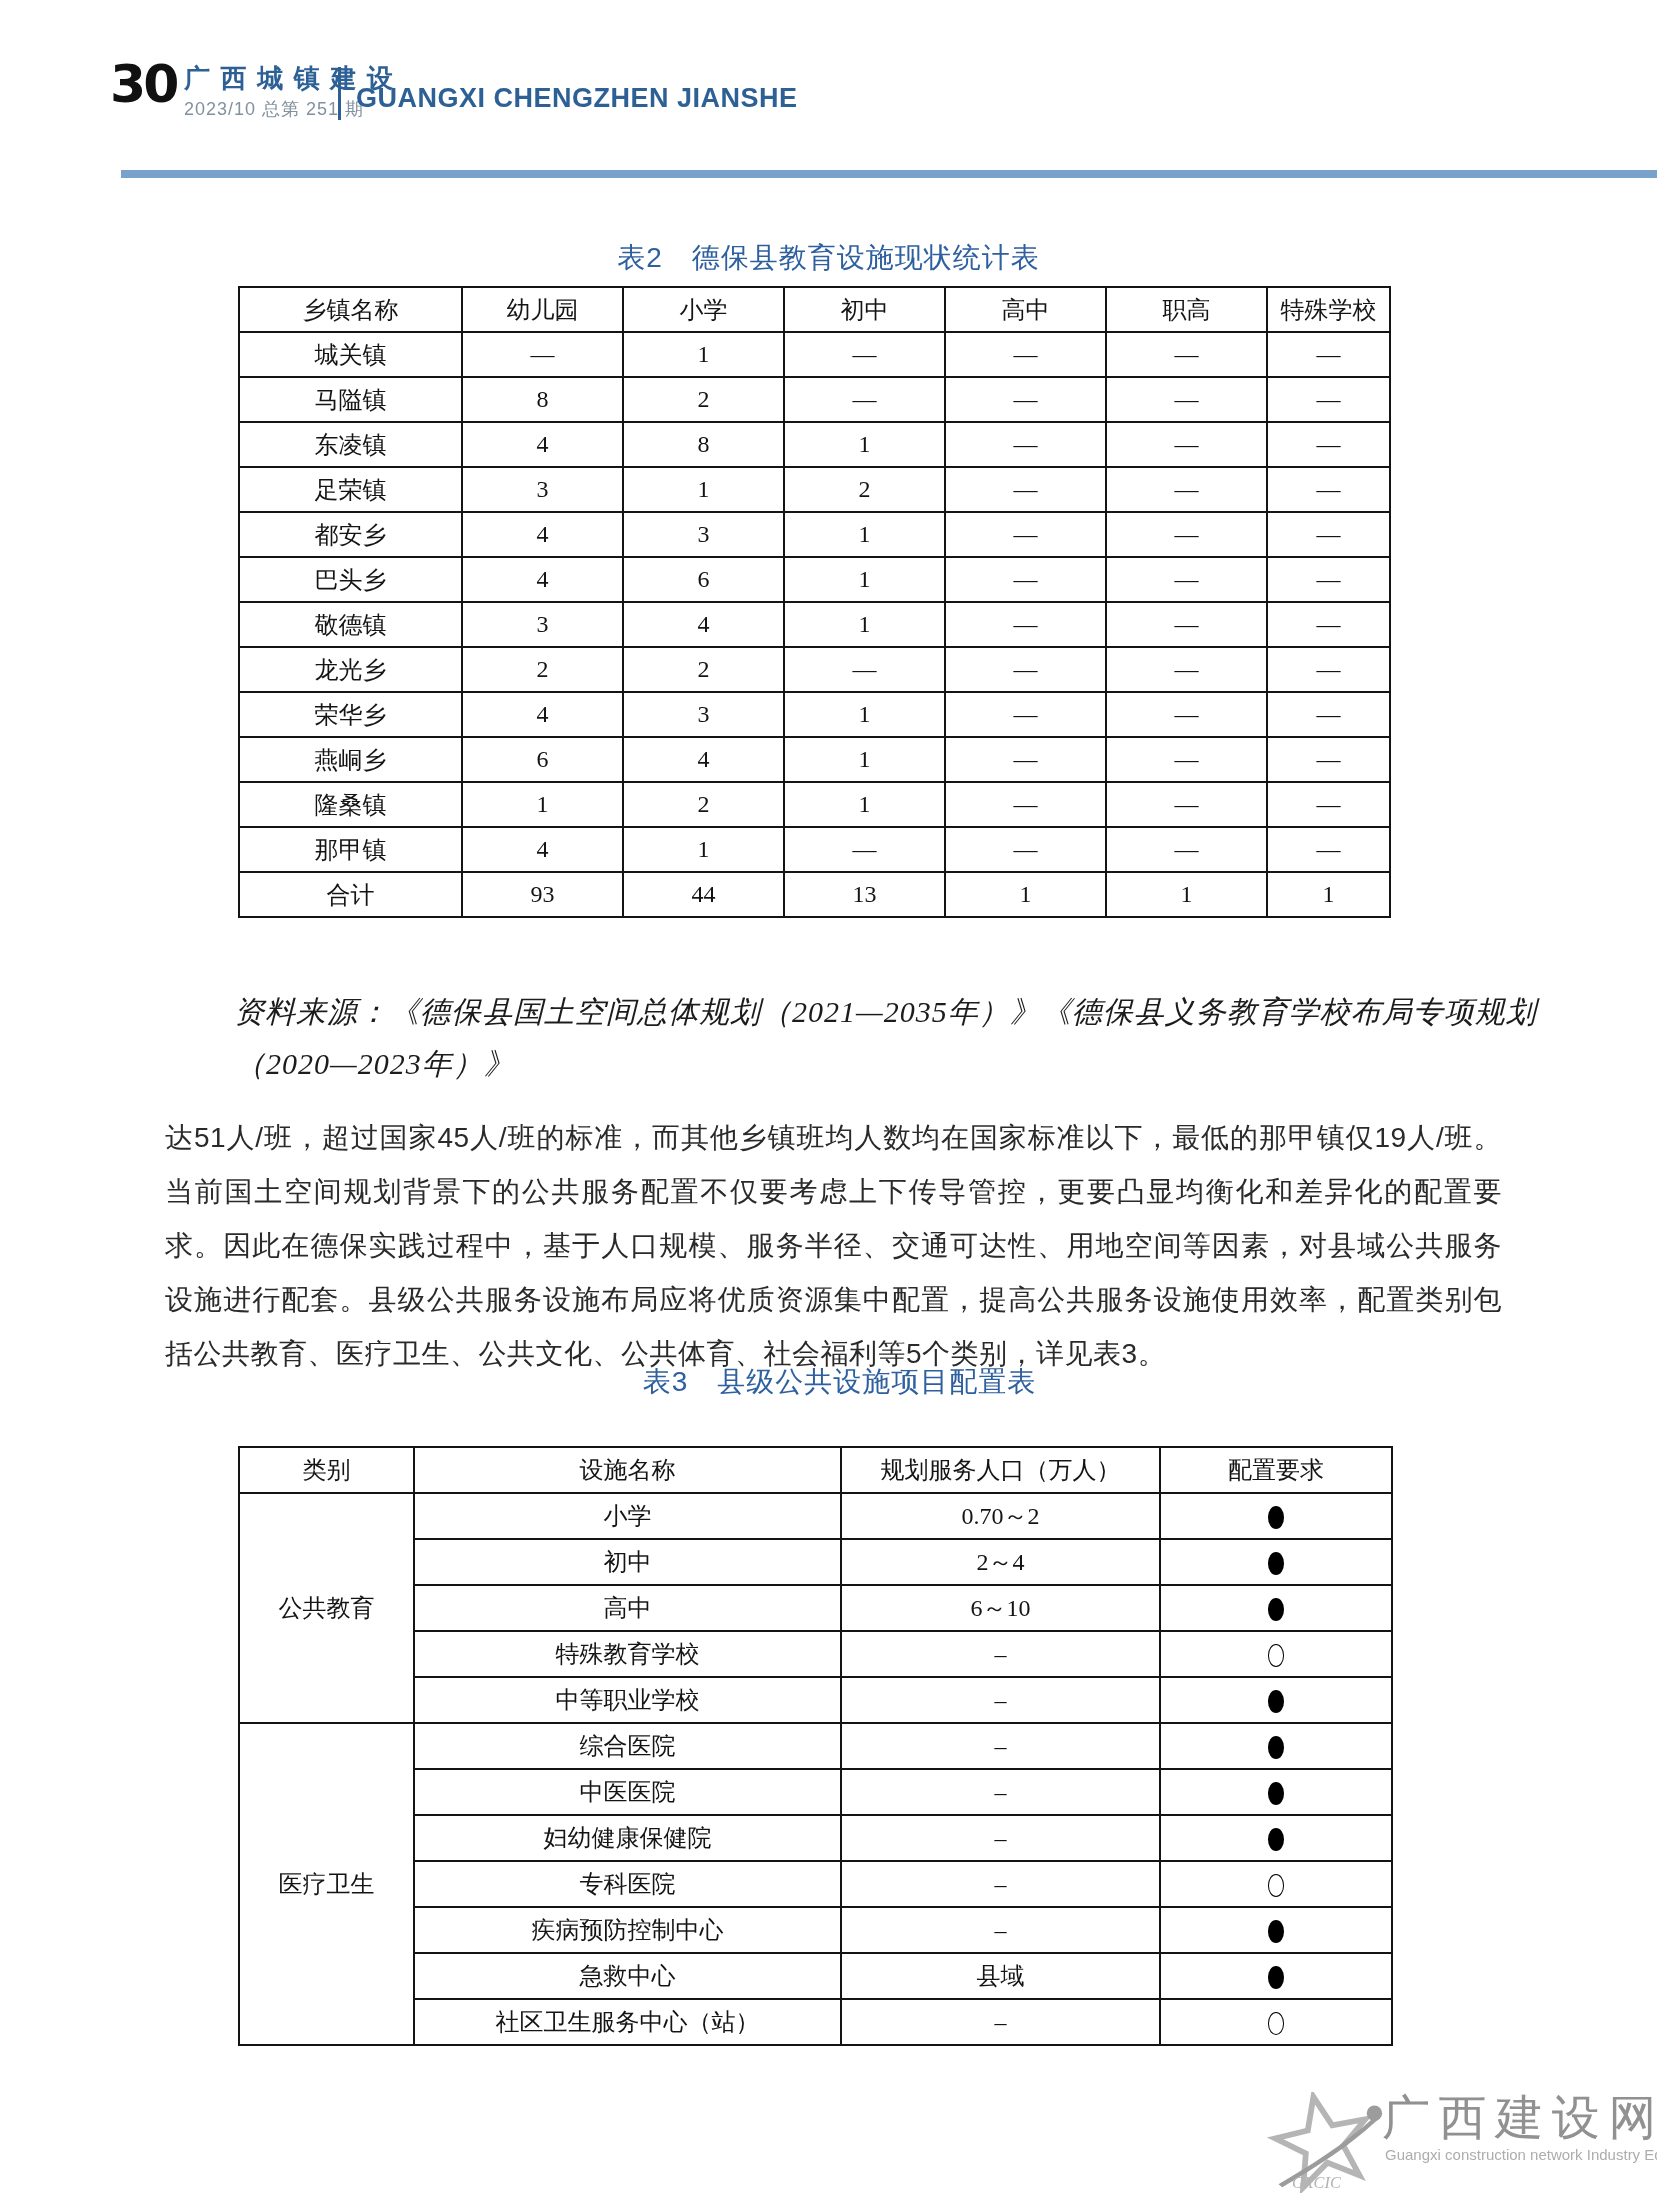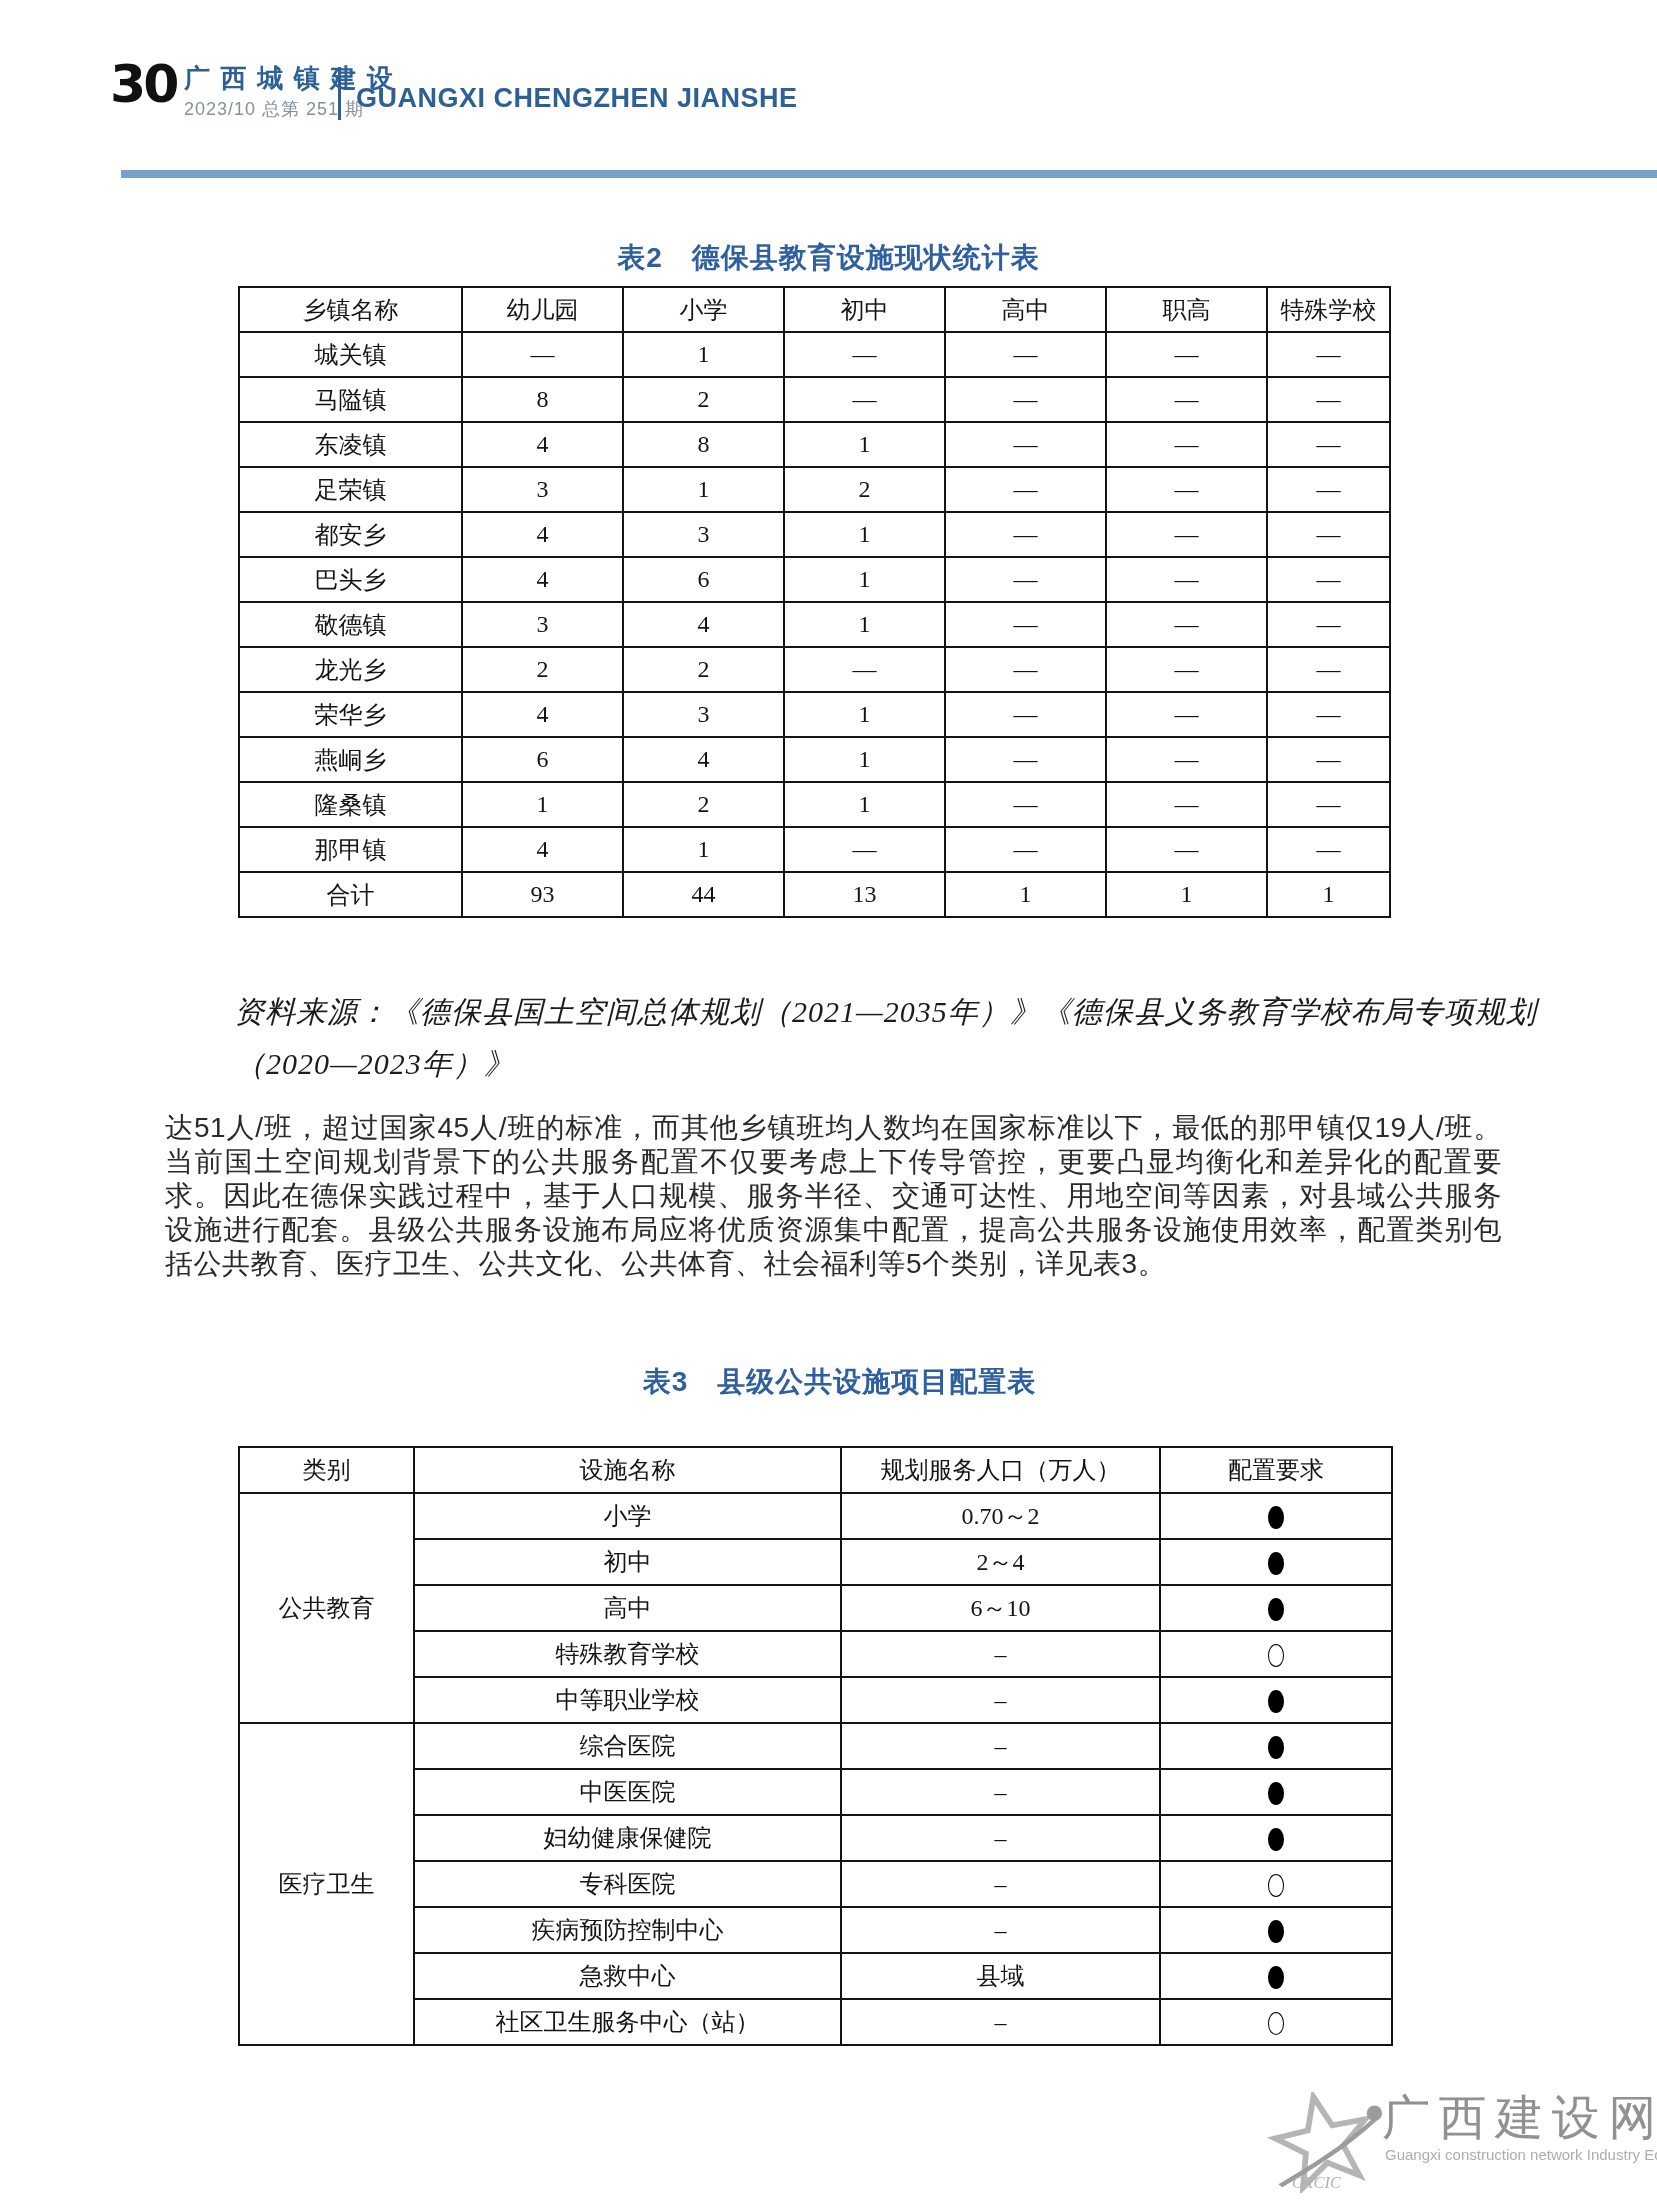--- a/index.html
+++ b/index.html
@@ -26,21 +26,21 @@
   .hdr-divider { position:absolute; left:338px; top:67px; width:2.9px; height:53px; background:#2d6195; }
   .en-title {
     position:absolute; left:356px; top:83px;
     font-size:27px; font-weight:700; color:#2d6195; letter-spacing:0.5px; white-space:nowrap;
   }
   .blue-rule { position:absolute; left:121px; top:170px; width:1536px; height:7.7px; background:#79a2cb; }
 
   
   .tbl-title {
     position:absolute; left:0; width:1657px; text-align:center;
-    font-size:28px; font-weight:700; color:#2e5f9e; letter-spacing:1px;
+    font-size:28px; font-weight:400; color:#2e5f9e; letter-spacing:1px;
   }
   .t2-title { top:239px; }
   .t3-title { top:1363px;padding-left:22px; }
 
   
   table.doc {
     position:absolute; left:238px; width:1153px;
     border-collapse:collapse; table-layout:fixed;
     font-family:"Liberation Serif", serif; font-size:24px; color:#141414;
   }
@@ -61,21 +61,21 @@
   .source-note {
     position:absolute; left:234px; top:986px;
     font-family:"Liberation Serif", serif; font-style:italic;
     font-size:30px; color:#1c1c1c; line-height:52px; letter-spacing:1px;
   }
   .source-note .sn2 { margin-left:1px;font-style:italic; }
 
   
   .body-para {
     position:absolute; left:165px; top:1111px; width:1337px; margin:0;
-    font-size:28px; line-height:34px; color:#2a2a2a;
+    font-size:28px; line-height:54px; color:#2a2a2a;
     text-align:justify; text-justify:inter-ideograph; letter-spacing:0.5px;
   }
 
   
   .footer-logo { position:absolute; left:1228px; top:2073px; width:423px; height:120px; }
   .footer-logo svg { position:absolute; left:37px; top:19px; }
   .logo-cn {
     position:absolute; left:154px; top:13.4px;
     font-family:"Liberation Serif", serif; font-size:48px; color:#919191;
     letter-spacing:8.6px; white-space:nowrap;

